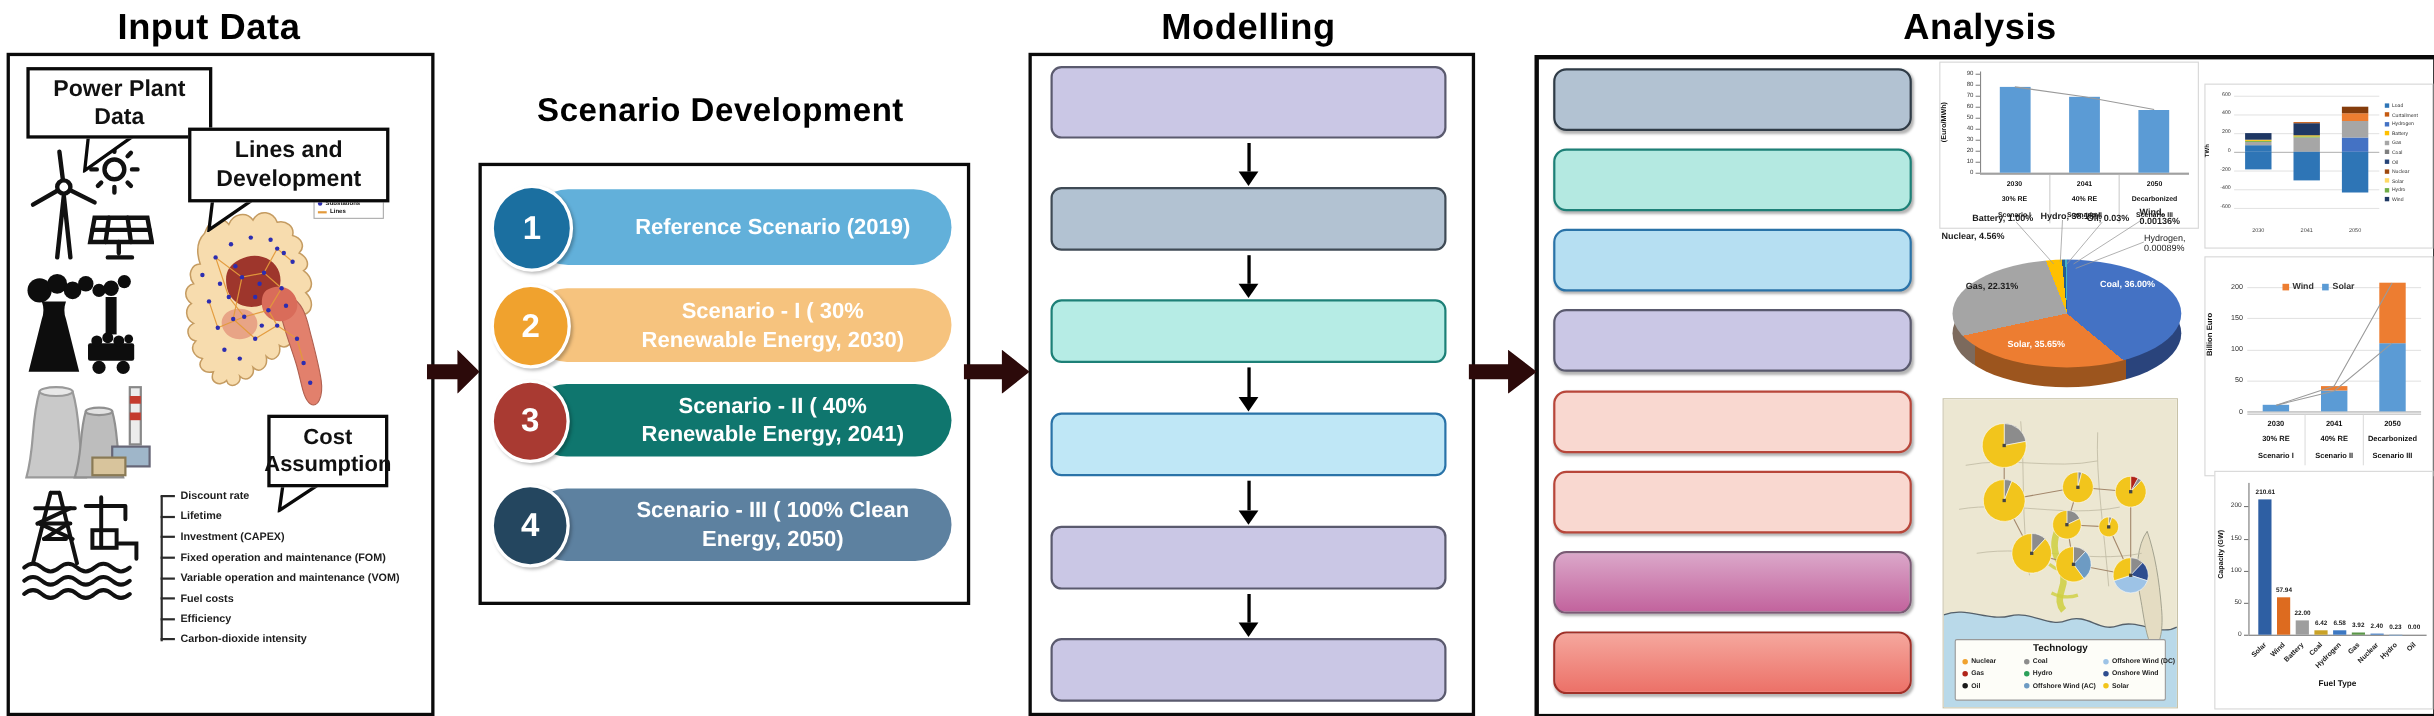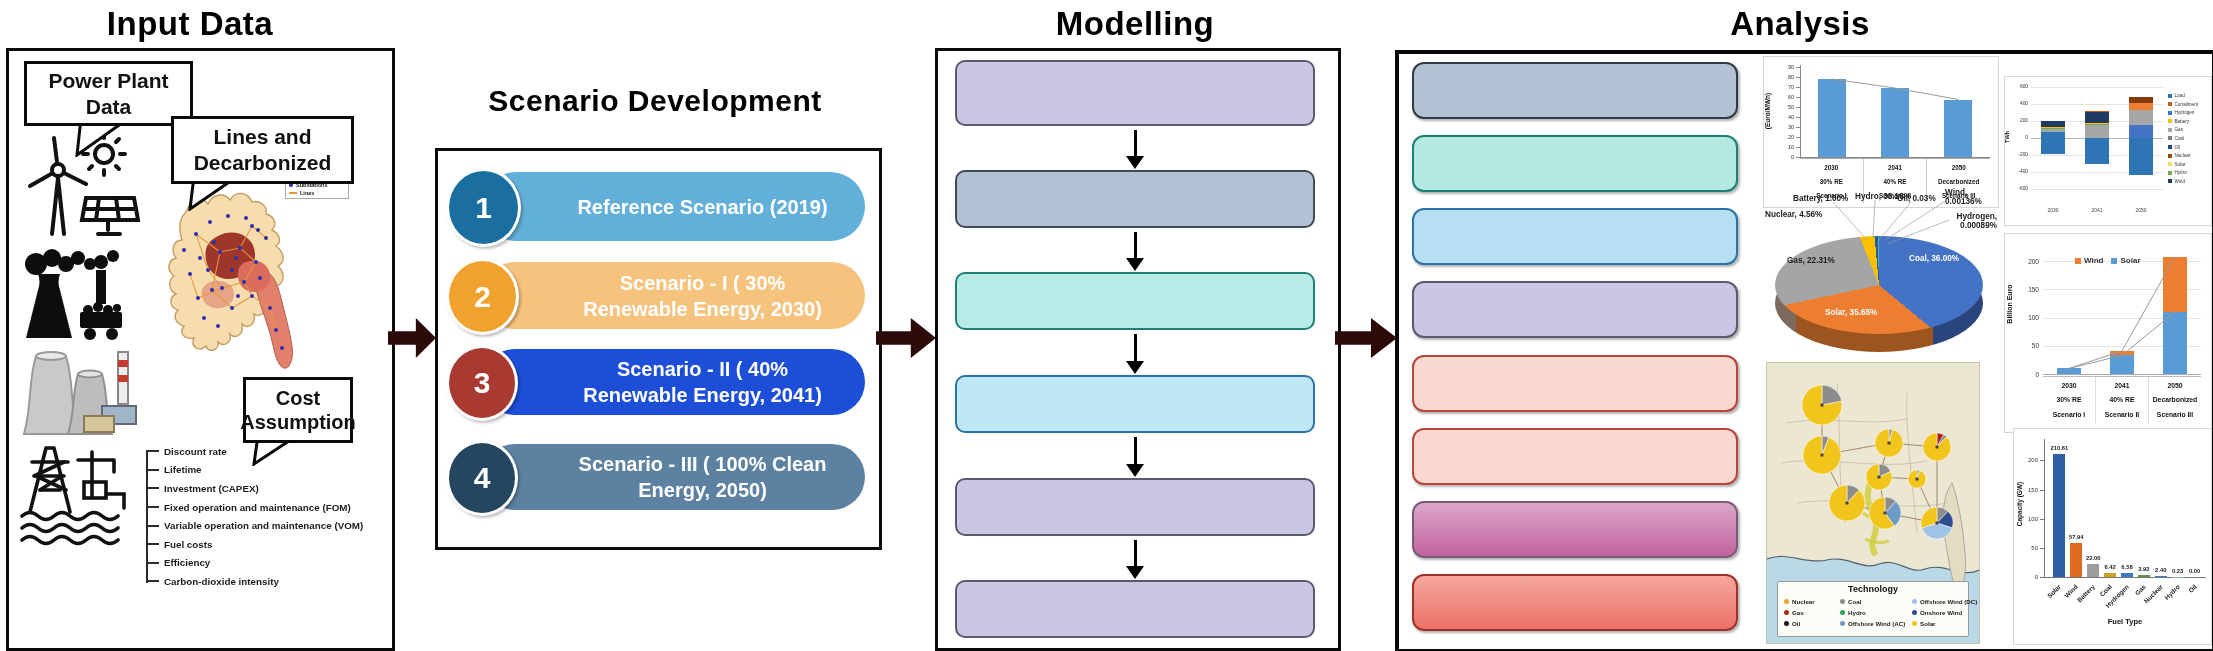--- a/index.html
+++ b/index.html
@@ -44,21 +44,21 @@
   <div class="big-arrow" style="left:1335px;top:318px;width:62px;height:40px;"></div>
 
   <svg class="tail" style="left:75px;top:117px;" width="60" height="40">
       <path d="M6,1 L54,1 L2,38 Z" fill="#fff" stroke="#0a0a0a" stroke-width="3"></path>
     </svg>
   <div class="callout" style="left:24px;top:61px;width:163px;height:59px;font-size:21px;">Power Plant Data</div>
 
   <svg class="tail" style="left:188px;top:175px;" width="56" height="36">
       <path d="M6,1 L50,1 L2,34 Z" fill="#fff" stroke="#0a0a0a" stroke-width="3"></path>
     </svg>
-  <div class="callout" style="left:171px;top:116px;width:177px;height:62px;font-size:21px;">Lines and Decarbonized</div>
+  <div class="callout" style="left:171px;top:116px;width:177px;height:62px;font-size:21px;">Lines and Development</div>
 
   <svg class="tail" style="left:252px;top:434px;" width="52" height="32">
       <path d="M6,1 L46,1 L2,30 Z" fill="#fff" stroke="#0a0a0a" stroke-width="3"></path>
     </svg>
   <div class="callout" style="left:243px;top:377px;width:104px;height:60px;font-size:20px;">Cost Assumption</div>
 
   <svg class="abs" style="left:22px;top:126px;" width="118" height="114" viewBox="0 0 118 114">
     <g stroke="#111" stroke-width="4" fill="none" stroke-linecap="round">
       <path d="M30,108 L36,52 M42,108 L36,52"></path>
       <path d="M36,44 L32,12"></path>
@@ -214,21 +214,21 @@
   <div id="scenario-list">
       <div class="pill-row" style="left: 446px; top: 168px; width: 419px; height: 77px;">
         <div class="pill-bar" style="inset: 4px 0px 4px 36px; background: rgb(98, 176, 218);">Reference Scenario (2019)</div>
         <div class="pill-circle" style="left: 0px; top: 0px; width: 69px; height: 73px; background: rgb(27, 111, 160);">1</div>
       </div>
       <div class="pill-row" style="left: 446px; top: 258px; width: 419px; height: 75px;">
         <div class="pill-bar" style="inset: 4px 0px 4px 36px; background: rgb(246, 195, 126);">Scenario - I ( 30% Renewable Energy, 2030)</div>
         <div class="pill-circle" style="left: 0px; top: 0px; width: 67px; height: 71px; background: rgb(240, 162, 46);">2</div>
       </div>
       <div class="pill-row" style="left: 446px; top: 345px; width: 419px; height: 74px;">
-        <div class="pill-bar" style="inset: 4px 0px 4px 36px; background: #1d4ed8;">Scenario - II ( 40% Renewable Energy, 2041)</div>
+        <div class="pill-bar" style="inset: 4px 0px 4px 36px; background: #0f766e;">Scenario - II ( 40% Renewable Energy, 2041)</div>
         <div class="pill-circle" style="left: 0px; top: 0px; width: 66px; height: 70px; background: rgb(169, 58, 50);">3</div>
       </div>
       <div class="pill-row" style="left: 446px; top: 440px; width: 419px; height: 74px;">
         <div class="pill-bar" style="inset: 4px 0px 4px 36px; background: rgb(93, 129, 160);">Scenario - III ( 100% Clean Energy, 2050)</div>
         <div class="pill-circle" style="left: 0px; top: 0px; width: 66px; height: 70px; background: rgb(36, 70, 95);">4</div>
       </div>
     </div>
 
   <div id="modelling-steps">
       <div class="mstep" style="left: 955px; top: 60px; width: 360px; height: 66px; background: rgb(202, 199, 229); border: 2.5px solid rgb(90, 90, 110);"></div>
@@ -395,21 +395,21 @@
       <div style="position: absolute; left: 12px; top: 66px; width: 208px; height: 98px; border-radius: 50%; background: linear-gradient(90deg, rgb(124, 106, 93) 0px, rgb(124, 106, 93) 10%, rgb(156, 85, 30) 10%, rgb(156, 85, 30) 76%, rgb(42, 68, 124) 76%, rgb(42, 68, 124) 100%);"></div>
       <div style="position: absolute; left: 12px; top: 48px; width: 208px; height: 98px; border-radius: 50%; background: conic-gradient(rgb(68, 114, 196) 0deg, rgb(68, 114, 196) 129.6deg, rgb(237, 125, 49) 129.6deg, rgb(237, 125, 49) 257.94deg, rgb(165, 165, 165) 257.94deg, rgb(165, 165, 165) 338.256deg, rgb(255, 192, 0) 338.256deg, rgb(255, 192, 0) 354.672deg, rgb(37, 94, 145) 354.672deg, rgb(37, 94, 145) 358.272deg, rgb(67, 179, 201) 358.272deg, rgb(67, 179, 201) 359.892deg, rgb(99, 99, 99) 359.892deg, rgb(99, 99, 99) 360deg, rgb(157, 195, 230) 360deg, rgb(157, 195, 230) 360.005deg, rgb(112, 173, 71) 360.005deg, rgb(112, 173, 71) 360.008deg);"></div>
       <div style="position: absolute; left: 146px; top: 66px; width: 70px; font-size: 8.2px; font-weight: 700; color: rgb(255, 255, 255); text-align: left; line-height: 1.15;">Coal, 36.00%</div>
       <div style="position: absolute; left: 62px; top: 120px; width: 80px; font-size: 8.2px; font-weight: 700; color: rgb(255, 255, 255); text-align: left; line-height: 1.15;">Solar, 35.65%</div>
       <div style="position: absolute; left: 24px; top: 68px; width: 60px; font-size: 8.2px; font-weight: 700; color: rgb(28, 28, 28); text-align: left; line-height: 1.15;">Gas, 22.31%</div>
       <div style="position: absolute; left: 2px; top: 22px; width: 70px; font-size: 8.2px; font-weight: 700; color: rgb(28, 28, 28); text-align: left; line-height: 1.15;">Nuclear, 4.56%</div>
       <div style="position: absolute; left: 30px; top: 6px; width: 70px; font-size: 8.2px; font-weight: 700; color: rgb(28, 28, 28); text-align: left; line-height: 1.15;">Battery, 1.00%</div>
       <div style="position: absolute; left: 92px; top: 4px; width: 62px; font-size: 8.2px; font-weight: 700; color: rgb(28, 28, 28); text-align: left; line-height: 1.15;">Hydro, 38.18%</div>
       <div style="position: absolute; left: 134px; top: 6px; width: 50px; font-size: 8.2px; font-weight: 700; color: rgb(28, 28, 28); text-align: left; line-height: 1.15;">Oil, 0.03%</div>
       <div style="position: absolute; left: 182px; top: 0px; width: 50px; font-size: 8.2px; font-weight: 700; color: rgb(28, 28, 28); text-align: left; line-height: 1.15;">Wind, 0.00136%</div>
-      <div style="position: absolute; left: 186px; top: 24px; width: 48px; font-size: 8.2px; font-weight: 700; color: rgb(28, 28, 28); text-align: right; line-height: 1.15;">Hydrogen, 0.00089%</div>
+      <div style="position: absolute; left: 186px; top: 24px; width: 48px; font-size: 8.2px; font-weight: 400; color: rgb(28, 28, 28); text-align: left; line-height: 1.15;">Hydrogen, 0.00089%</div>
       <svg width="234" height="172" style="position:absolute;left:0;top:0;pointer-events:none;">
         <line x1="70" y1="14" x2="104" y2="52" stroke="#9a9a9a" stroke-width="0.7"></line>
         <line x1="112" y1="12" x2="110" y2="50" stroke="#9a9a9a" stroke-width="0.7"></line>
         <line x1="148" y1="14" x2="116" y2="52" stroke="#9a9a9a" stroke-width="0.7"></line>
         <line x1="184" y1="12" x2="122" y2="52" stroke="#9a9a9a" stroke-width="0.7"></line>
         <line x1="186" y1="32" x2="124" y2="56" stroke="#9a9a9a" stroke-width="0.7"></line>
       </svg>
     </div>
   <div class="chart" style="left:2004px;top:233px;width:206px;height:198px;" id="chart-capex">
       <div style="position: absolute; left: 38px; top: 140px; width: 158px; height: 1px; background: rgb(170, 170, 170);"></div>

